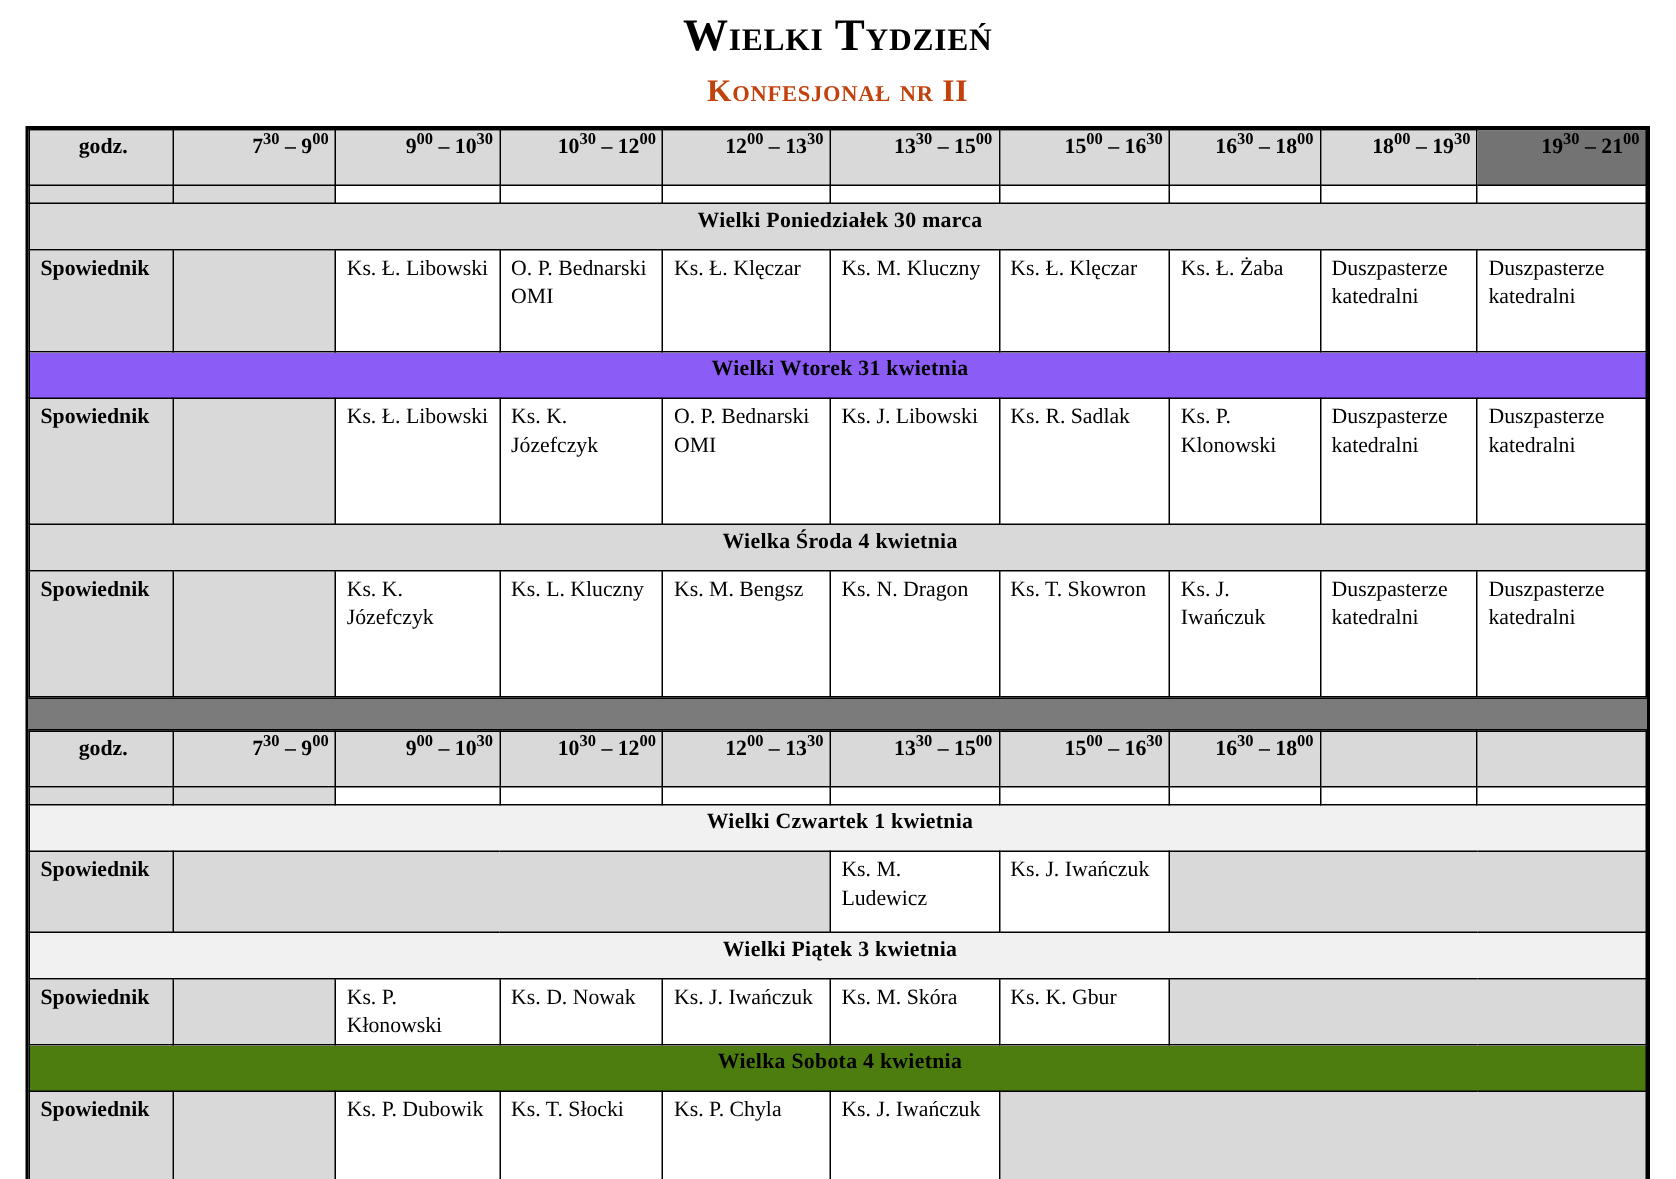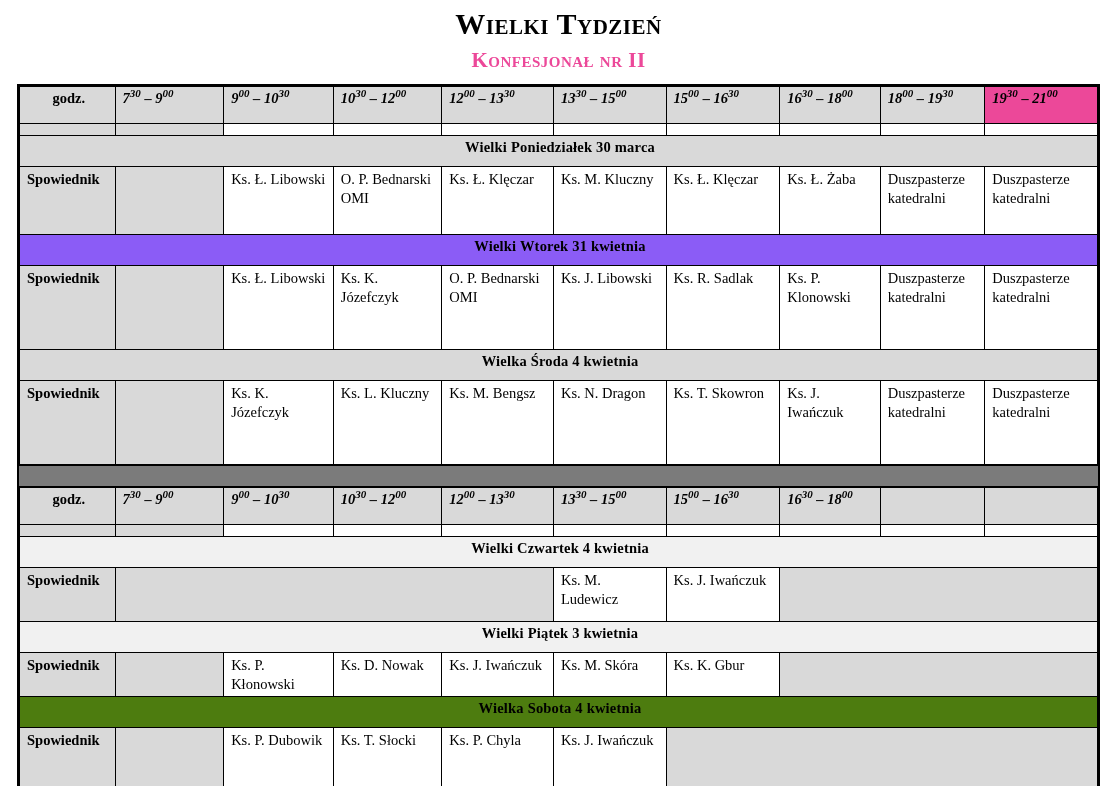--- a/index.html
+++ b/index.html
@@ -8,42 +8,42 @@
   .page-title{margin:0;text-align:center;font-variant:small-caps;font-weight:bold;
     font-size:30px;letter-spacing:0.5px;}
   .page-subtitle{margin:7px 0 11px;text-align:center;font-variant:small-caps;font-weight:bold;
     font-size:21px;letter-spacing:0.5px;}
   .tables-wrap{margin:0 17px;border:2px solid #000;}
   table.sched{border-collapse:collapse;table-layout:fixed;width:100%;}
   table.sched td{border:1px solid #000;vertical-align:top;font-size:14.5px;line-height:1.3;
     padding:2px 4px 2px 7px;overflow:hidden;word-wrap:break-word;}
   td.hour-cell{font-weight:bold;text-align:center;vertical-align:middle;font-size:17px;
     height:32px;padding:0 2px;}
-  td.time-cell{font-weight:bold;text-align:left;vertical-align:middle;font-size:17px;
-    padding:0 1px;white-space:nowrap;font-style:italic;}
+  td.time-cell{font-weight:bold;text-align:right;vertical-align:middle;font-size:17px;
+    padding:0 1px;white-space:nowrap;}
   td.time-cell sup{font-size:11px;font-weight:bold;line-height:0;vertical-align:super;}
   tr.spacer-row td{height:11px;padding:0;}
   td.band-cell{font-weight:bold;text-align:center;vertical-align:middle;font-size:20px;
     height:26px;padding:0;letter-spacing:0.2px;}
   td.label-cell{font-weight:bold;padding-top:3px;padding-left:8px;}
   tr.content-row td{padding-top:3px;}
   .t0 tr.r0 td{height:62px;}
   .t0 tr.r1 td{height:78px;}
   .t0 tr.r2 td{height:78px;}
   .t1 tr.r0 td{height:48px;}
   .t1 tr.r1 td{height:38px;}
   .t1 tr.r2 td{height:78px;}
   .separator{height:20px;border-top:1px solid #000;border-bottom:1px solid #000;}
 </style>
 </head>
 <body>
 
 <div class="page">
   <h1 class="page-title">Wielki Tydzień</h1>
-  <h2 class="page-subtitle" style="color: #ec4899;">Konfesjonał nr II</h2>
+  <h2 class="page-subtitle" style="color: #c2410c;">Konfesjonał nr II</h2>
   <div class="tables-wrap" id="tables-container">
       <table class="sched t0">
         <colgroup>
           <col style="width: 95px;">
           <col style="width: 108px;">
           <col style="width: 109px;">
           <col style="width: 108px;">
           <col style="width: 111px;">
           <col style="width: 112px;">
           <col style="width: 113px;">
@@ -55,21 +55,21 @@
           <tr>
             <td class="hour-cell" style="background: rgb(217, 217, 217);">godz.</td>
             <td class="time-cell" style="background: rgb(217, 217, 217);">7<sup>30</sup> – 9<sup>00</sup></td>
             <td class="time-cell" style="background: rgb(217, 217, 217);">9<sup>00</sup> – 10<sup>30</sup></td>
             <td class="time-cell" style="background: rgb(217, 217, 217);">10<sup>30</sup> – 12<sup>00</sup></td>
             <td class="time-cell" style="background: rgb(217, 217, 217);">12<sup>00</sup> – 13<sup>30</sup></td>
             <td class="time-cell" style="background: rgb(217, 217, 217);">13<sup>30</sup> – 15<sup>00</sup></td>
             <td class="time-cell" style="background: rgb(217, 217, 217);">15<sup>00</sup> – 16<sup>30</sup></td>
             <td class="time-cell" style="background: rgb(217, 217, 217);">16<sup>30</sup> – 18<sup>00</sup></td>
             <td class="time-cell" style="background: rgb(217, 217, 217);">18<sup>00</sup> – 19<sup>30</sup></td>
-            <td class="time-cell" style="background: #ec4899;">19<sup>30</sup> – 21<sup>00</sup></td>
+            <td class="time-cell" style="background: #737373;">19<sup>30</sup> – 21<sup>00</sup></td>
           </tr>
           <tr class="spacer-row">
             <td class="spacer-cell" style="background: rgb(217, 217, 217);"></td>
             <td class="spacer-cell" style="background: rgb(217, 217, 217);"></td>
             <td class="spacer-cell"></td>
             <td class="spacer-cell"></td>
             <td class="spacer-cell"></td>
             <td class="spacer-cell"></td>
             <td class="spacer-cell"></td>
             <td class="spacer-cell"></td>
@@ -156,21 +156,21 @@
             <td class="spacer-cell"></td>
             <td class="spacer-cell"></td>
             <td class="spacer-cell"></td>
             <td class="spacer-cell"></td>
             <td class="spacer-cell"></td>
             <td class="spacer-cell"></td>
             <td class="spacer-cell"></td>
             <td class="spacer-cell"></td>
           </tr>
           <tr>
-            <td class="band-cell" colspan="10" style="background: rgb(241, 241, 241);">Wielki Czwartek 4 kwietnia</td>
+            <td class="band-cell" colspan="10" style="background: rgb(241, 241, 241);">Wielki Czwartek 1 kwietnia</td>
           </tr>
           <tr class="content-row r0">
             <td class="label-cell" style="background: rgb(217, 217, 217);">Spowiednik</td>
             <td class="name-cell" colspan="4" style="background: rgb(217, 217, 217);"></td>
             <td class="name-cell">Ks. M. Ludewicz</td>
             <td class="name-cell">Ks. J. Iwańczuk</td>
             <td class="name-cell" colspan="3" style="background: rgb(217, 217, 217);"></td>
           </tr>
           <tr>
             <td class="band-cell" colspan="10" style="background: rgb(241, 241, 241);">Wielki Piątek 3 kwietnia</td>

